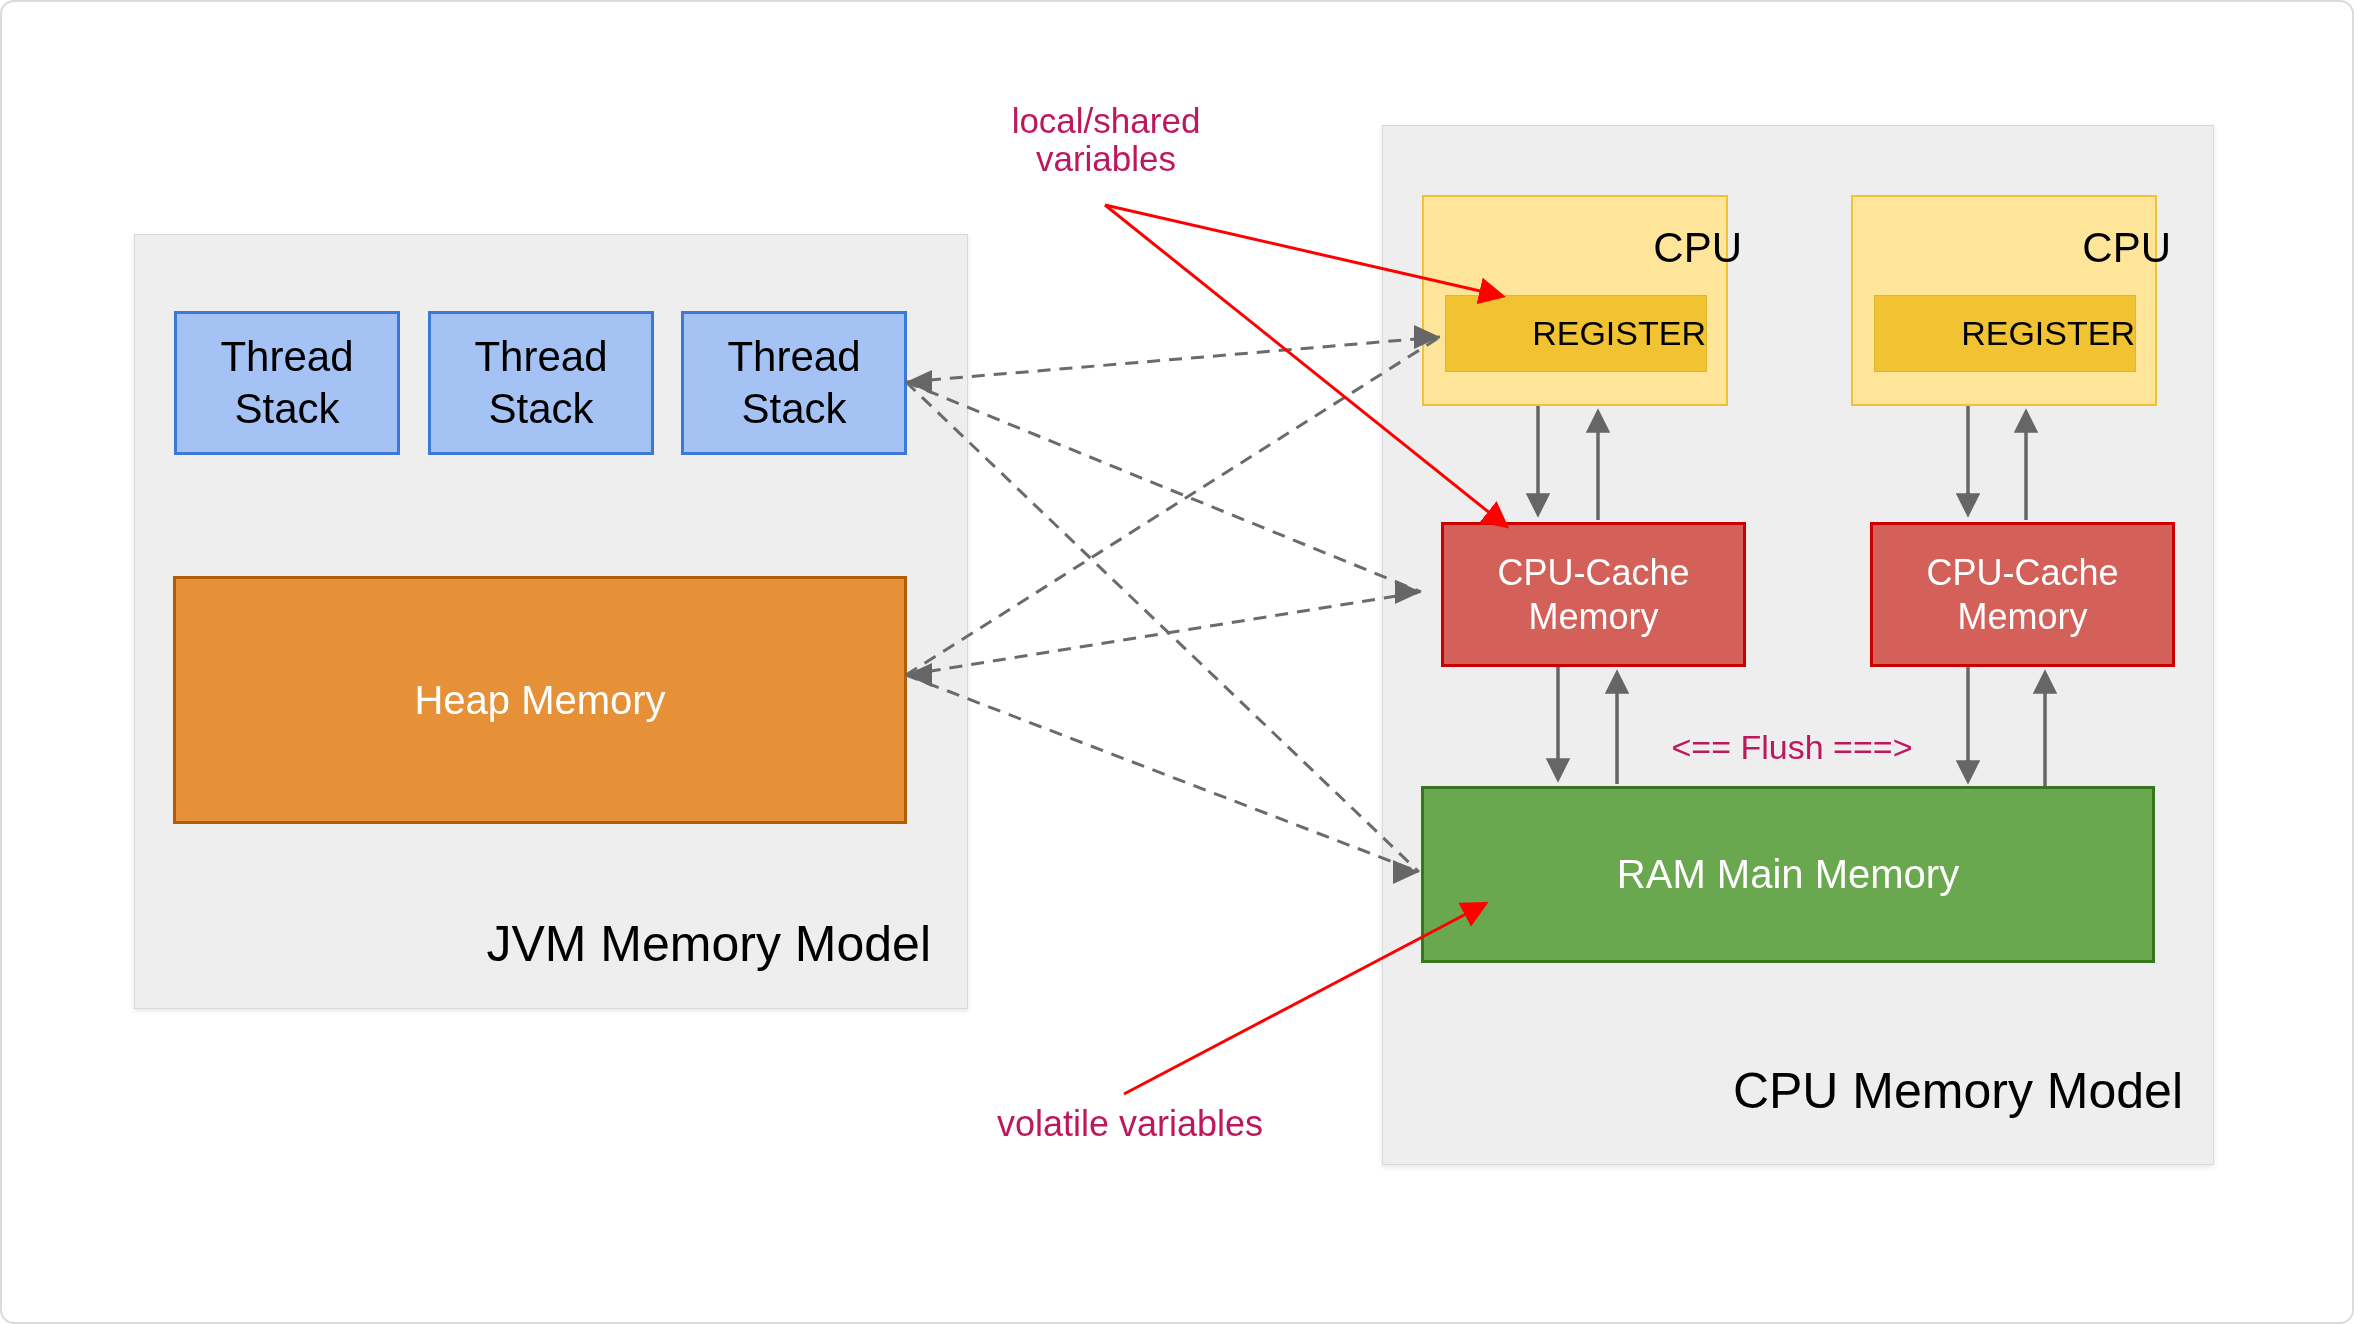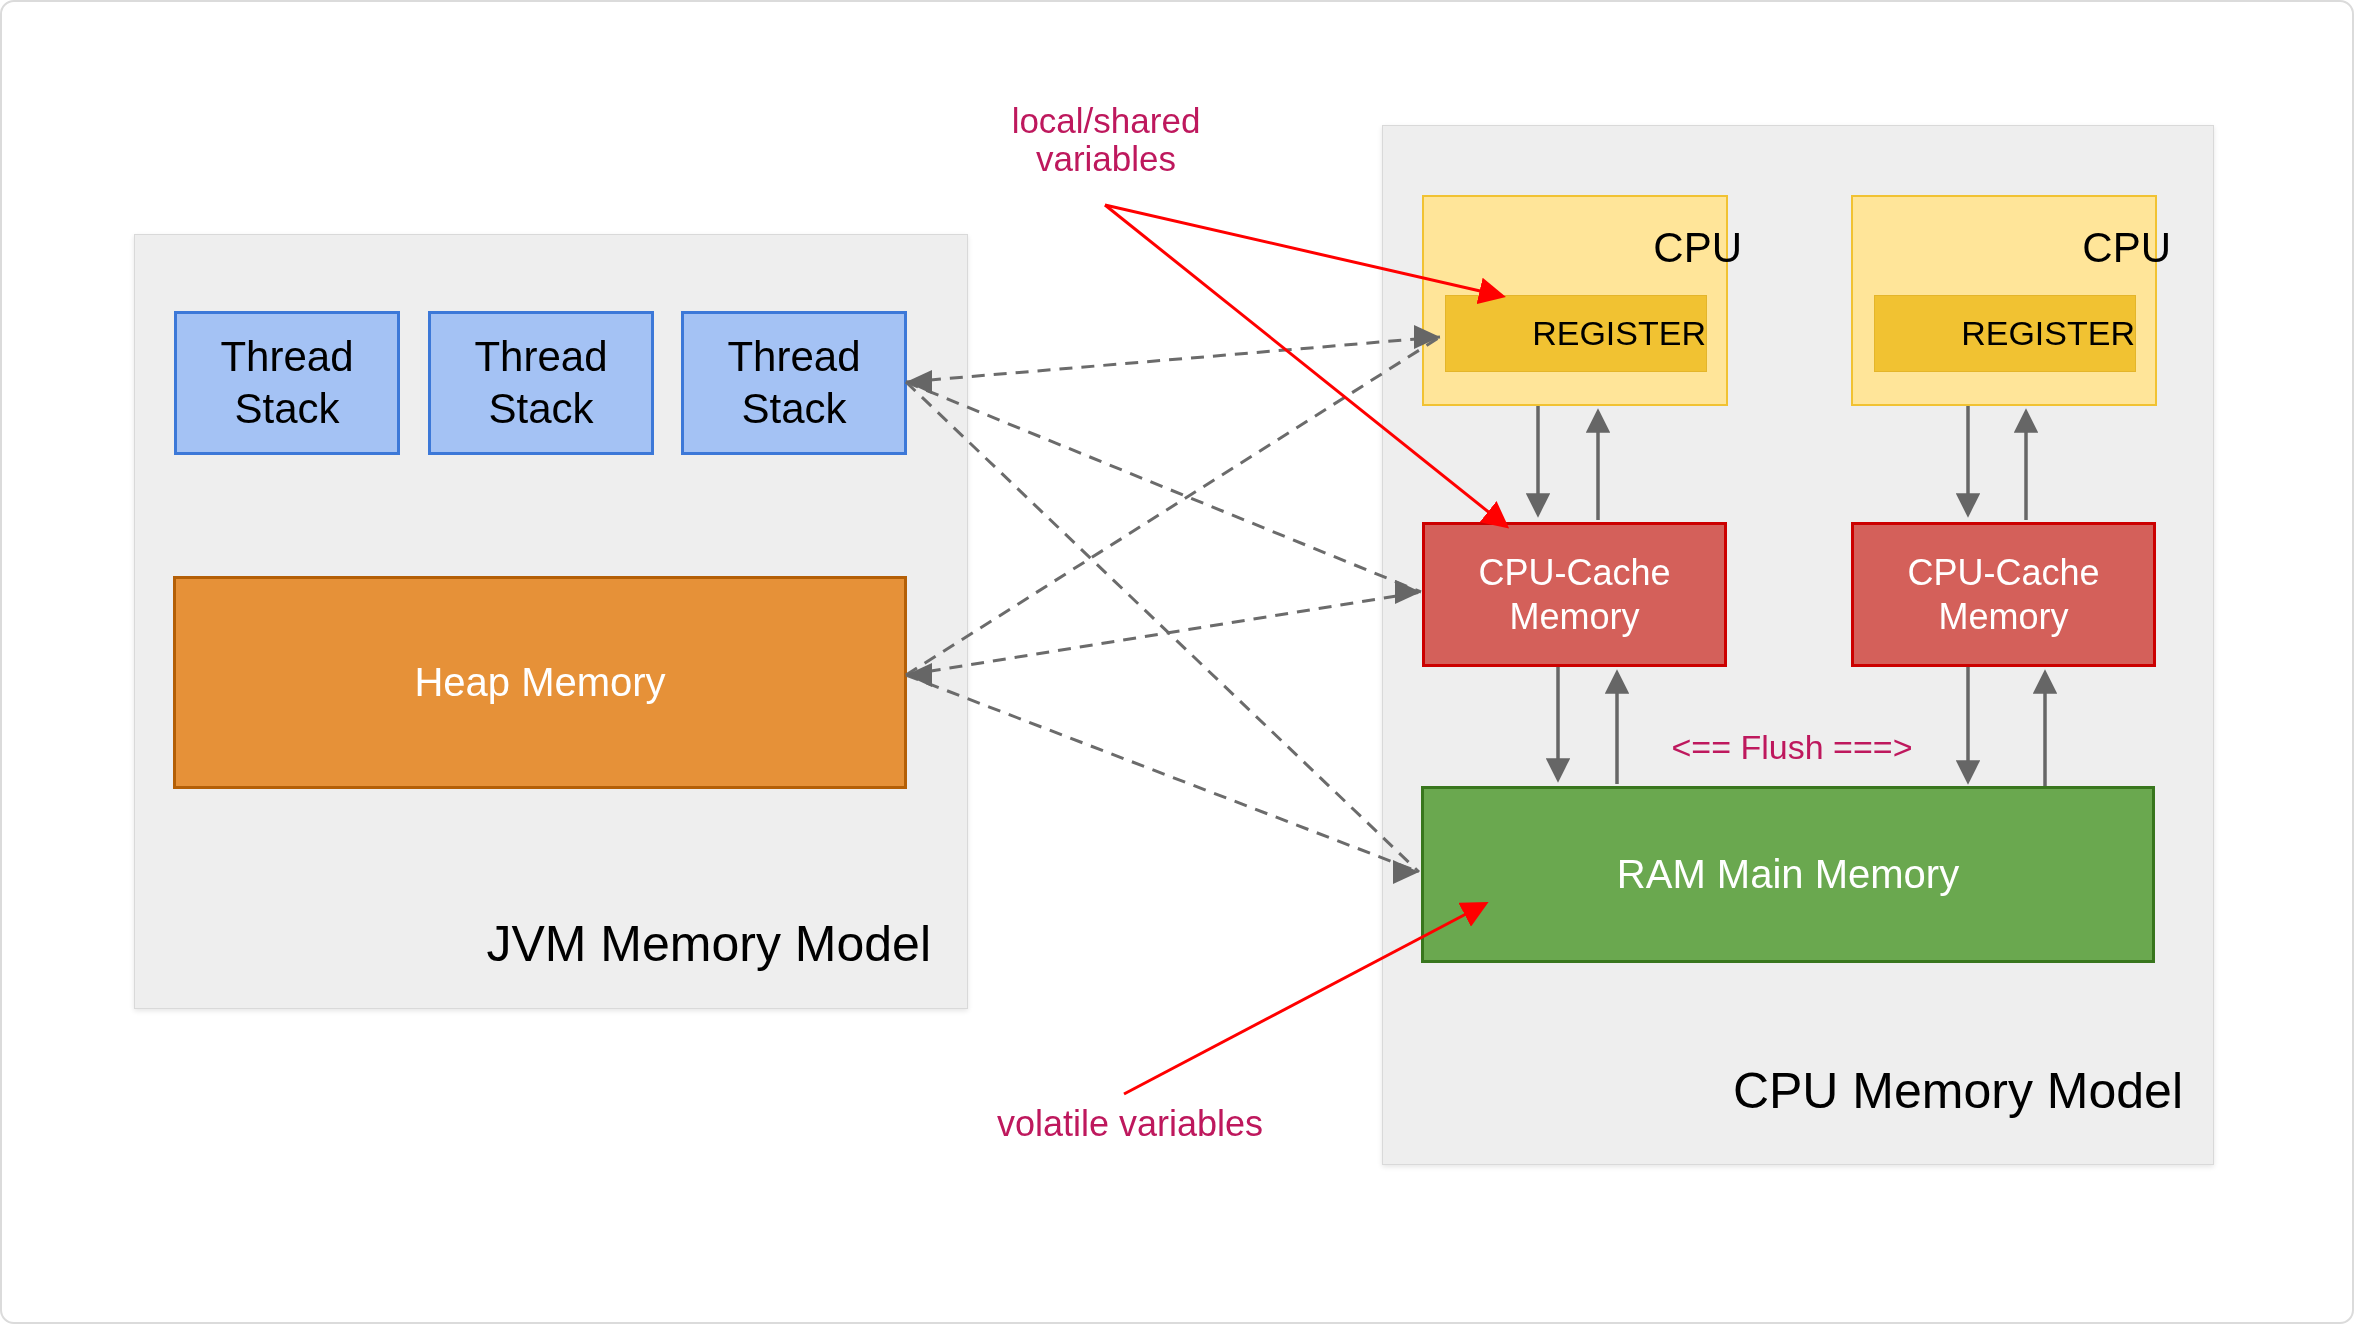--- a/index.html
+++ b/index.html
@@ -39,21 +39,21 @@
     top: 76px;
     font-size: 42px; line-height: 52px; color: #000000;
     padding: 0 20px;
     justify-content: flex-end;
   }
   .ts-1 { left: 39px; }
   .ts-2 { left: 293px; }
   .ts-3 { left: 546px; }
 
   .heap {
-    left: 38px; top: 341px; width: 734px; height: 213px;
+    left: 38px; top: 341px; width: 734px; height: 248px;
     background: #e69138;
     border: 3px solid #b45f06;
     color: #ffffff; font-size: 40px;
   }
 
   .cpu-box {
     width: 306px; height: 211px;
     top: 69px;
     background: #ffe599;
     border: 2px solid #f1c232;
@@ -73,20 +73,21 @@
     font-size: 34px; color: #000000;
   }
 
   .cache-box {
     width: 305px; height: 145px;
     top: 396px;
     background: #d4605a;
     border: 3px solid #cc0000;
     color: #ffffff; font-size: 36px; line-height: 44px;
     padding: 0 30px;
+    margin-left: 19px;
   }
   .cache-1 { left: 39px; }
   .cache-2 { left: 468px; }
 
   .ram {
     left: 38px; top: 660px; width: 734px; height: 177px;
     background: #6aa84f;
     border: 3px solid #38761d;
     color: #ffffff; font-size: 40px;
   }

